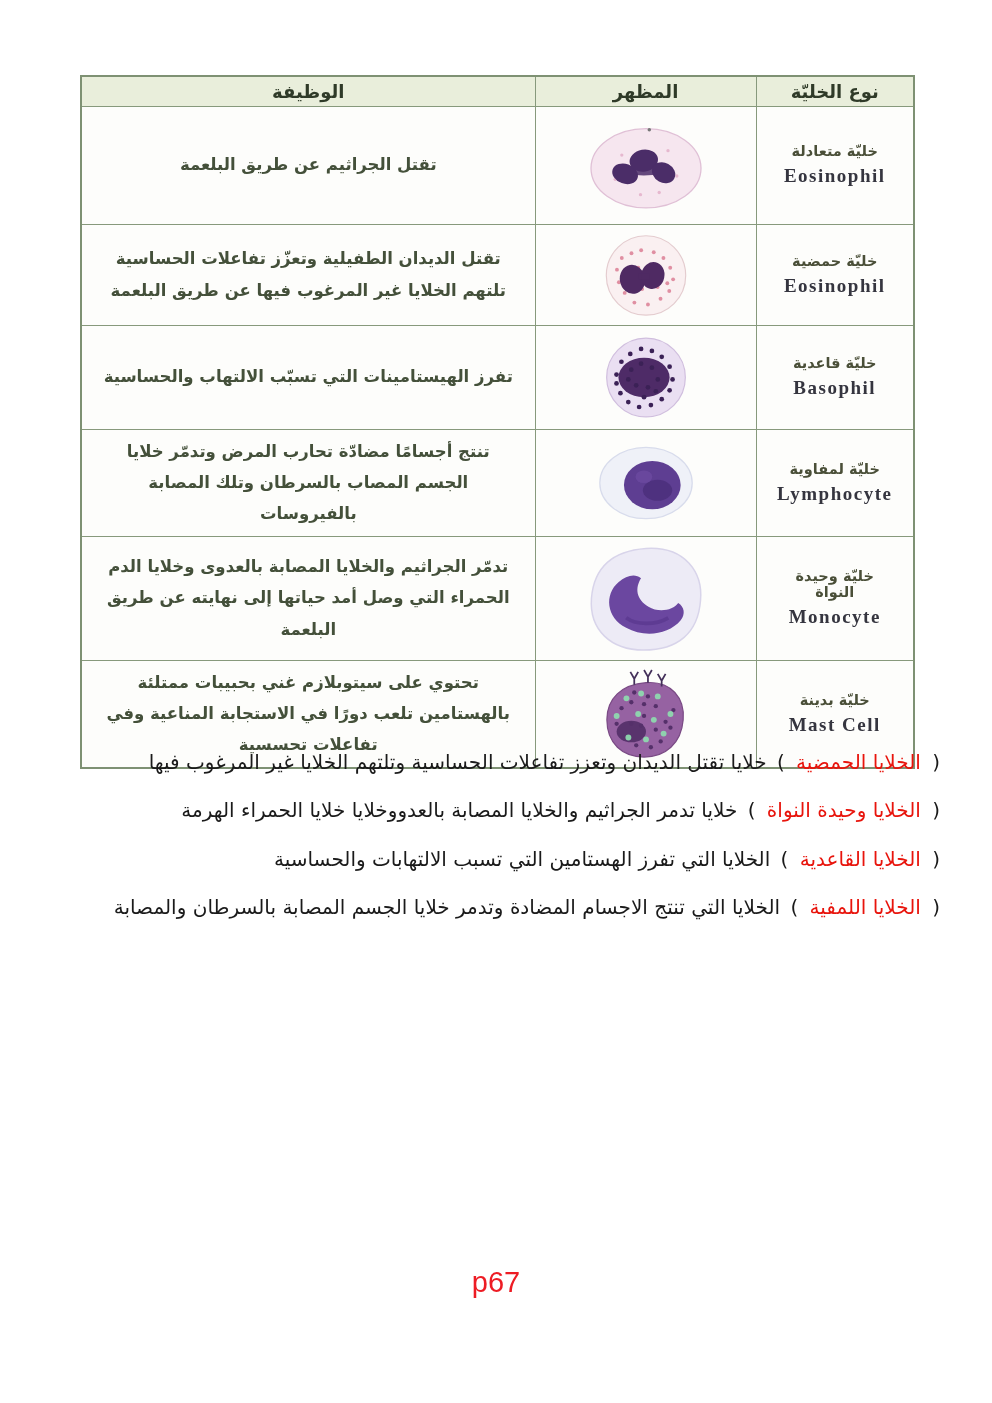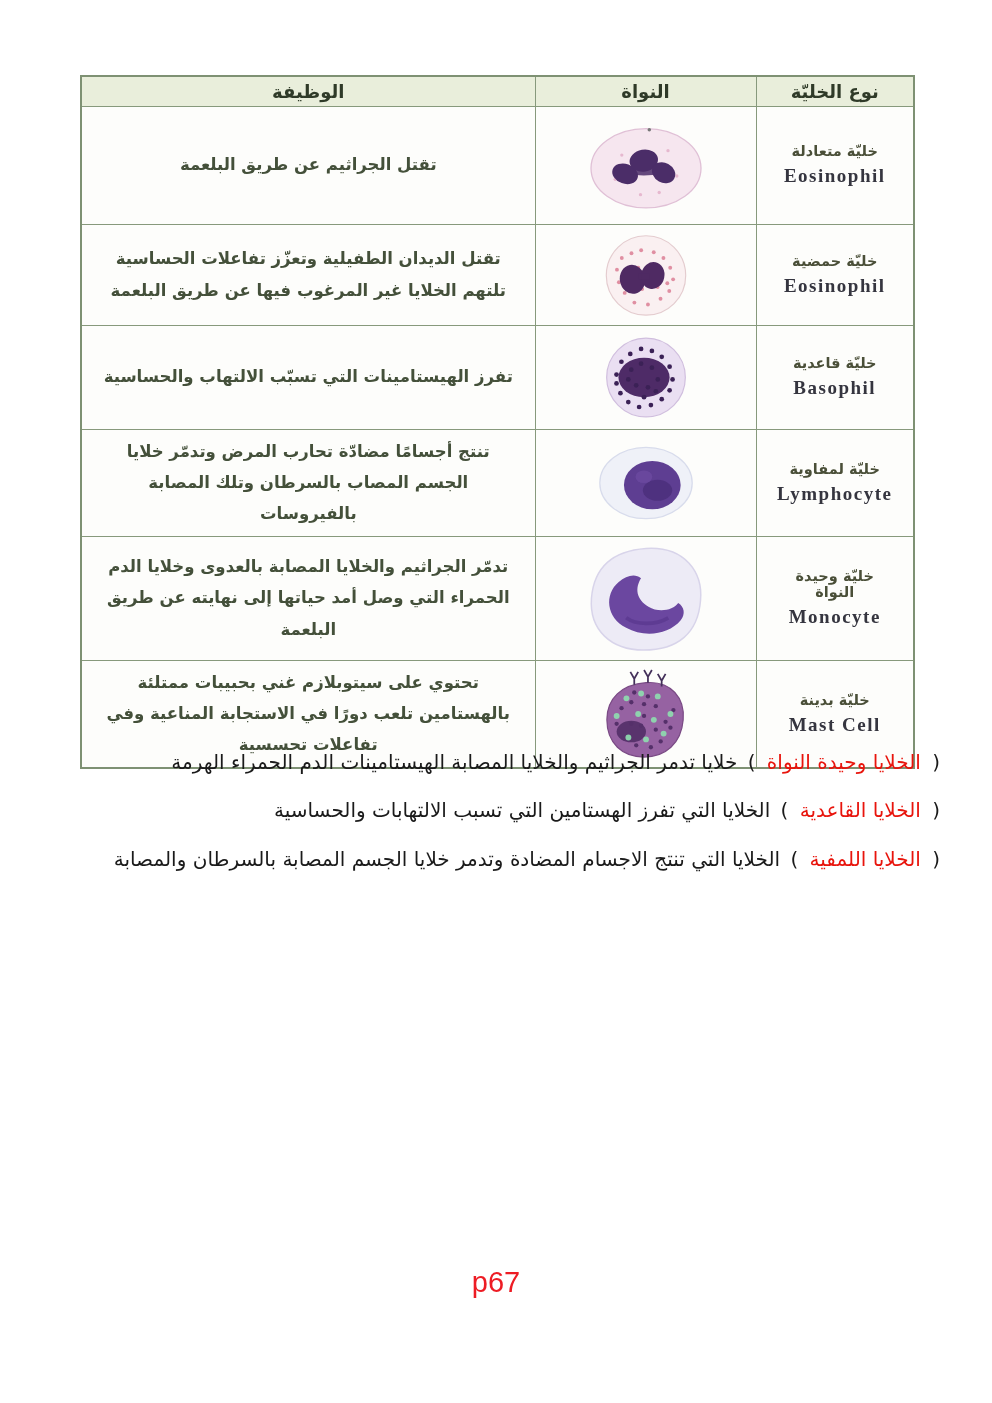--- a/index.html
+++ b/index.html
@@ -112,21 +112,21 @@
   <div class="table-wrap">
     <table class="cells-table">
       <colgroup>
         <col style="width:158px">
         <col style="width:221px">
         <col style="width:454px">
       </colgroup>
       <thead>
         <tr>
           <th>نوع الخليّة</th>
-          <th>النواة</th>
+          <th>المظهر</th>
           <th>الوظيفة</th>
         </tr>
       </thead>
       <tbody>
 
         <tr class="r1">
           <td class="type-cell">
             <div class="type-ar">خليّة متعادلة</div>
             <div class="type-en">Eosinophil</div>
           </td>
@@ -310,23 +310,29 @@
           <td class="fn-cell">تحتوي على سيتوبلازم غني بحبيبات ممتلئة بالهستامين تلعب دورًا في الاستجابة المناعية وفي تفاعلات تحسسية</td>
         </tr>
 
       </tbody>
     </table>
   </div>
 
   <div class="notes">
     <p class="note">
       <span class="paren">(</span>
+      <span class="red-label">الخلايا الحمضية</span>
+      <span class="paren">)</span>
+      <span class="note-text">خلايا تقتل الديدان وتعزز تفاعلات الحساسية وتلتهم الخلايا غير المرغوب فيها</span>
+    </p>
+    <p class="note">
+      <span class="paren">(</span>
       <span class="red-label">الخلايا وحيدة النواة</span>
       <span class="paren">)</span>
-      <span class="note-text">خلايا تدمر الجراثيم والخلايا المصابة الهيستامينات الدم الحمراء الهرمة</span>
+      <span class="note-text">خلايا تدمر الجراثيم والخلايا المصابة بالعدووخلايا خلايا الحمراء الهرمة</span>
     </p>
     <p class="note">
       <span class="paren">(</span>
       <span class="red-label">الخلايا القاعدية</span>
       <span class="paren">)</span>
       <span class="note-text">الخلايا التي تفرز الهستامين التي تسبب الالتهابات والحساسية</span>
     </p>
     <p class="note">
       <span class="paren">(</span>
       <span class="red-label">الخلايا اللمفية</span>

